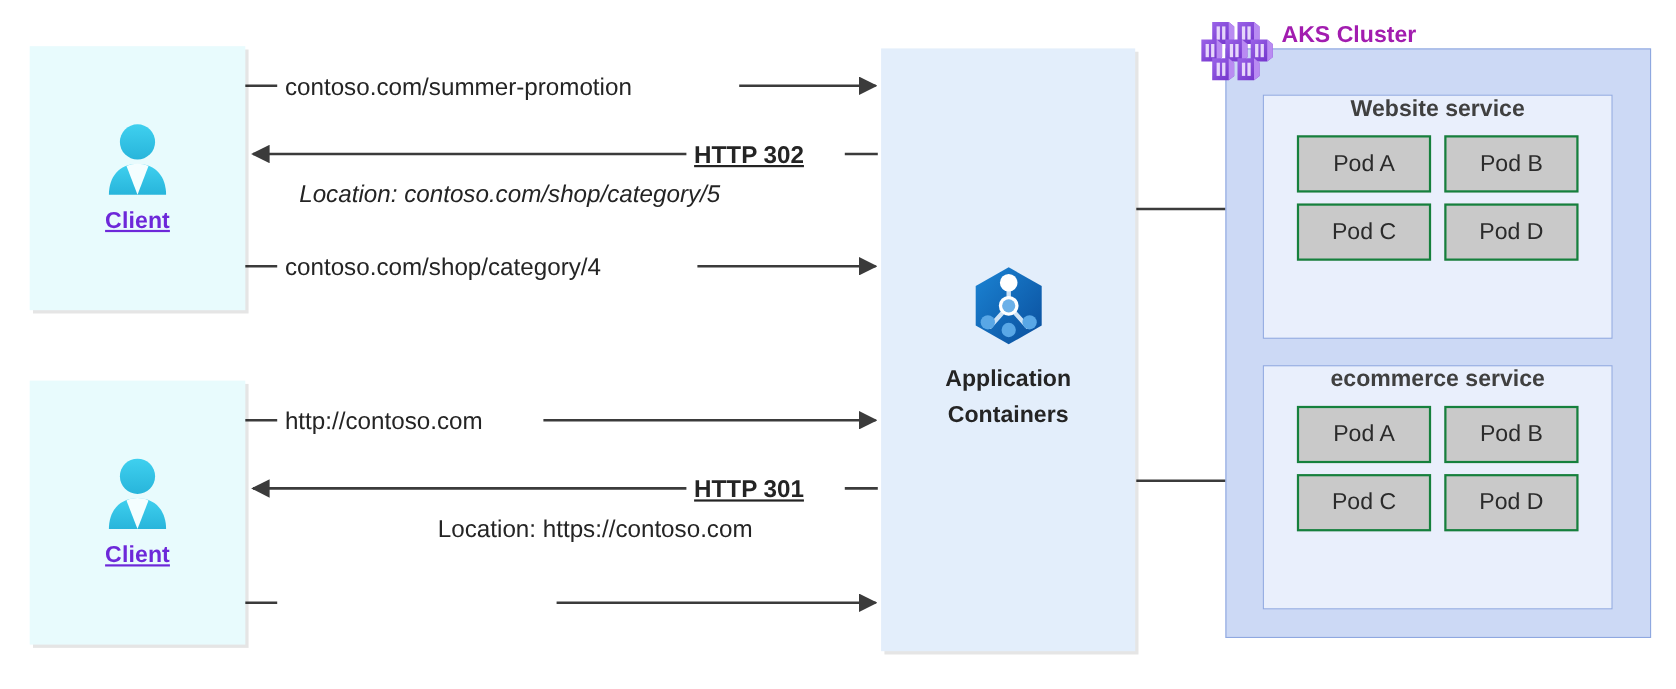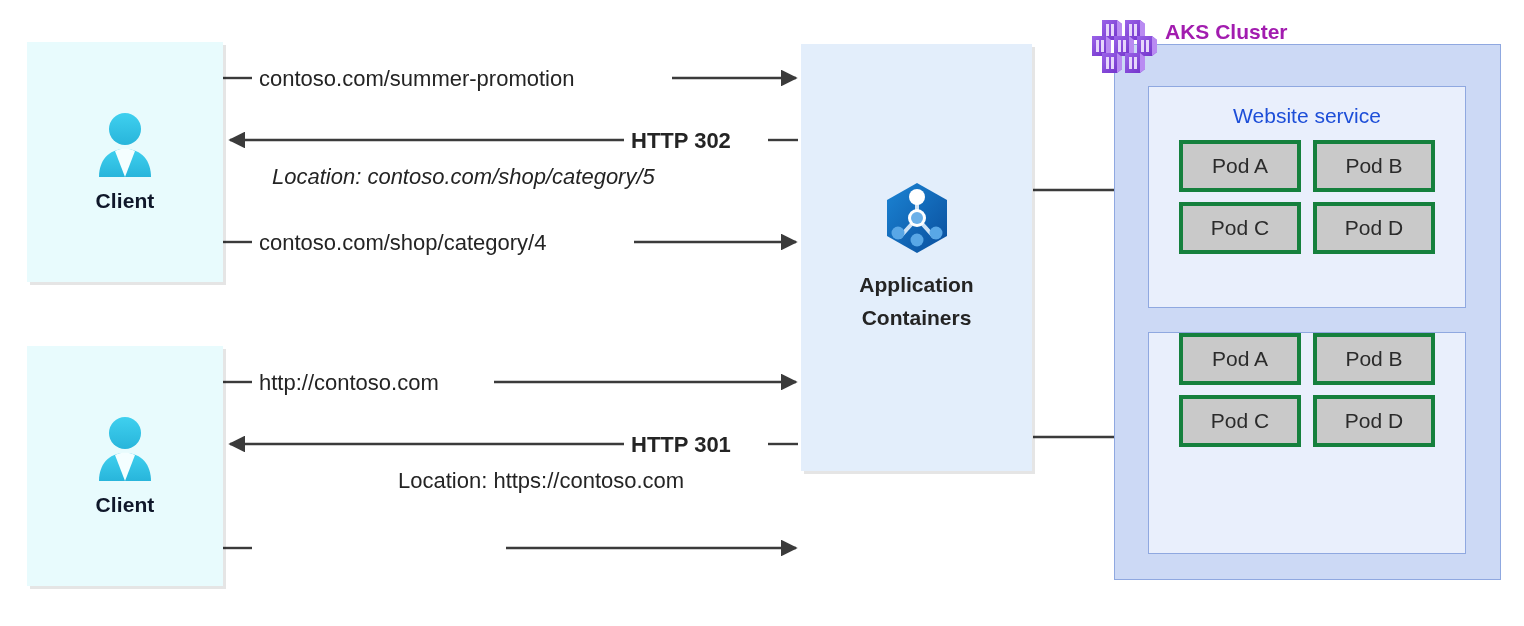--- a/index.html
+++ b/index.html
@@ -29,29 +29,30 @@
     display: flex;
     flex-direction: column;
     align-items: center;
     justify-content: center;
   }
   .client-box .person-icon { width: 62px; height: 68px; display:block; }
   .client-label {
     margin-top: 10px;
     font-size: 21px;
     font-weight: bold;
-    color: #0f172a;
+    color: #6d28d9;
     letter-spacing: .1px;
+    text-decoration: underline;
   }
 
   
   .gateway-box {
     position: absolute;
     left: 801px; top: 44px;
-    width: 231px; height: 427px;
+    width: 231px; height: 548px;
     background: #e3eefb;
     box-shadow: 3px 3px 0 0 rgba(0,0,0,0.10);
     display: flex;
     flex-direction: column;
     align-items: center;
     justify-content: center;
   }
   .gw-icon { width: 68px; height: 74px; display:block; }
   .gw-label {
     margin-top: 14px;
@@ -87,52 +88,51 @@
   .service-box {
     position: absolute;
     background: #e9effc;
     border: 1px solid #8fa8e0;
     display: flex;
     flex-direction: column;
     align-items: center;
   }
   .service-title {
     font-size: 21px;
-    font-weight: normal;
-    color: #1d4ed8;
-    margin-top: 17px;
+    font-weight: bold;
+    color: #404040;
     margin-bottom: 12px;
     white-space: nowrap;
   }
   .pod-grid {
     display: grid;
     grid-template-columns: 122px 122px;
     grid-template-rows: 52px 52px;
     gap: 10px 12px;
   }
   .pod {
     background: #c9c9c9;
-    border: 4px solid #15803d;
+    border: 2px solid #15803d;
     display: flex;
     align-items: center;
     justify-content: center;
     font-size: 21px;
     color: #2b2b2b;
   }
 
   
   .flow-label {
     position: absolute;
     font-size: 22px;
     color: #242424;
     white-space: nowrap;
     line-height: 1;
     text-align: right;
   }
-  .flow-label.bold { font-weight: bold; }
+  .flow-label.bold { font-weight: bold; text-decoration: underline; }
 
   svg.wires {
     position: absolute;
     left: 0; top: 0;
     width: 1524px; height: 626px;
     pointer-events: none;
   }
 </style>
 </head>
 <body>
@@ -305,20 +305,21 @@
     <div class="service-title">Website service</div>
     <div class="pod-grid">
       <div class="pod">Pod A</div>
       <div class="pod">Pod B</div>
       <div class="pod">Pod C</div>
       <div class="pod">Pod D</div>
     </div>
   </div>
 
   <div class="service-box" style="left:1148px; top:332px; width:318px; height:222px;">
+    <div class="service-title">ecommerce service</div>
     <div class="pod-grid">
       <div class="pod">Pod A</div>
       <div class="pod">Pod B</div>
       <div class="pod">Pod C</div>
       <div class="pod">Pod D</div>
     </div>
   </div>
 
 </div>
 

